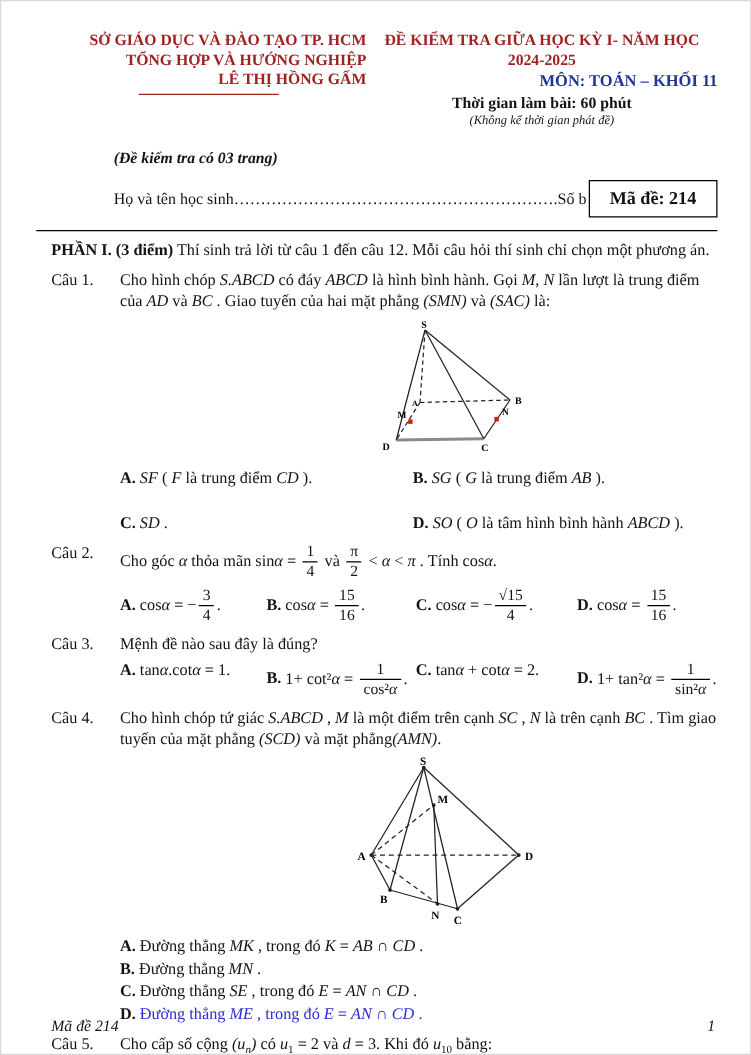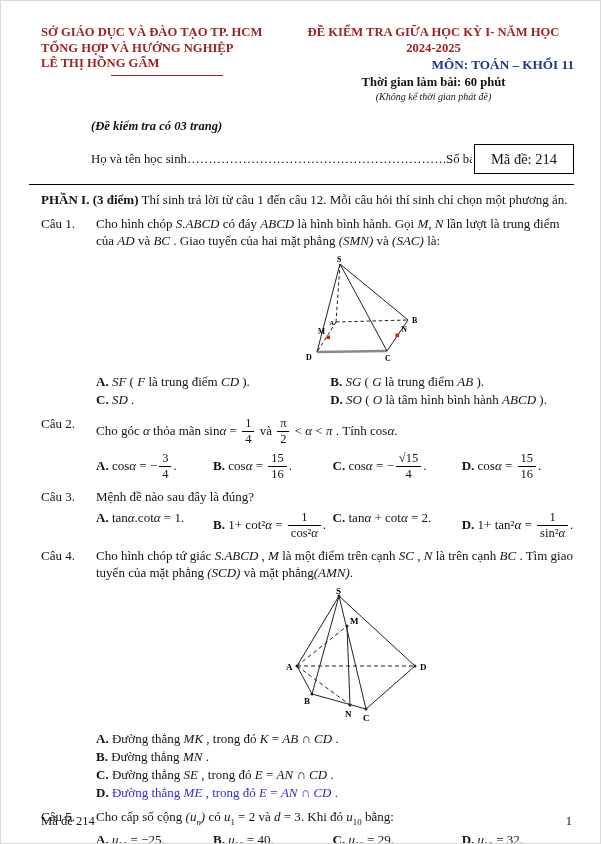--- a/index.html
+++ b/index.html
@@ -5,57 +5,57 @@
   html,body{margin:0;padding:0;background:#e8e8e8;}
   .page{
     width:601px;height:844px;box-sizing:border-box;background:#fff;
     margin:0 auto;position:relative;overflow:hidden;
     padding:24px 26px 0 40px;
     font-family:"Liberation Serif","DejaVu Serif",serif;
     font-size:13px;color:#131313;line-height:1.3;
     border:1px solid #d9d9d9;
   }
   .hdr{display:flex;}
-  .hdr-left{width:252px;flex:none;text-align:left;font-weight:bold;
+  .hdr-left{width:252px;flex:none;text-align:right;font-weight:bold;
     color:var(--header_red);font-size:12.6px;line-height:1.25;}
   .hdr-rule{width:112px;border-bottom:1.6px solid var(--header_red);margin:3px auto 0;}
   .hdr-right{flex:1;text-align:center;line-height:1.25;}
   .exam-title{color:var(--header_red);font-weight:bold;font-size:12.6px;}
   .subject{color:var(--subject_blue);font-weight:bold;font-size:13.2px;margin-top:1px;text-align:right;}
   .duration{font-weight:bold;font-size:12.6px;margin-top:1px;}
   .note{font-style:italic;font-size:10px;}
   .pages-note{font-style:italic;font-weight:bold;margin:15px 0 0 50px;font-size:12.6px;}
   .name-row{display:flex;align-items:center;margin-top:9px;}
   .name-line{margin-left:50px;flex:1;white-space:nowrap;overflow:hidden;font-size:12.8px;}
-  .code-box{flex:none;border:1.7px solid #000;padding:5px 16px;font-weight:normal;
+  .code-box{flex:none;border:1.7px solid #000;padding:5px 16px;font-weight:bold;
     font-size:14.5px;margin-left:2px;background:#fff;}
   .sep{border:none;border-top:1.6px solid #000;margin:10px 0 0 -12px;}
   .part-heading{margin-top:7px;font-size:13px;}
   .part-heading .bd{font-weight:bold;}
   .q{display:flex;margin-top:7px;}
   .q-label{width:55px;flex:none;font-weight:normal;}
   .q-body{flex:1;min-width:0;}
   .vr{font-style:italic;}
   sub{font-size:0.68em;}
   .frac{display:inline-block;vertical-align:middle;text-align:center;
     margin:1px 2px;line-height:1.05;font-size:12.5px;}
   .frac>.fn{display:block;padding:0 3px 1px;border-bottom:1px solid #000;}
   .frac>.fd{display:block;padding:1px 3px 0;}
   .opts4{display:grid;grid-template-columns:24.5% 25% 27% 23.5%;margin-top:4px;align-items:start;}
-  .opts2{display:grid;grid-template-columns:49% 51%;margin-top:3px;row-gap:1px;}
+  .opts2{display:grid;grid-template-columns:49% 51%;margin-top:3px;row-gap:19px;}
   .optsv .opt{margin-top:1px;}
   .opt b{font-weight:bold;}
   .blue{color:var(--answer_blue);}
   .fig-wrap{text-align:center;margin:4px 0 2px;}
   .fig-wrap svg{display:inline-block;}
   .fig1-nudge{margin-left:66px;}
   .fig2-nudge{margin-left:40px;}
   svg text{font-family:"Liberation Serif","DejaVu Serif",serif;font-weight:bold;}
   .footer{position:absolute;left:40px;right:28px;bottom:14px;display:flex;
-    justify-content:space-between;font-size:12.6px;}
+    justify-content:space-between;font-size:12.6px;font-style:italic;}
 </style>
 </head>
 <body>
 
 <div class="page">
 
   <div class="hdr">
     <div class="hdr-left">
       <div>SỞ GIÁO DỤC VÀ ĐÀO TẠO TP. HCM</div>
       <div>TỔNG HỢP VÀ HƯỚNG NGHIỆP</div>

